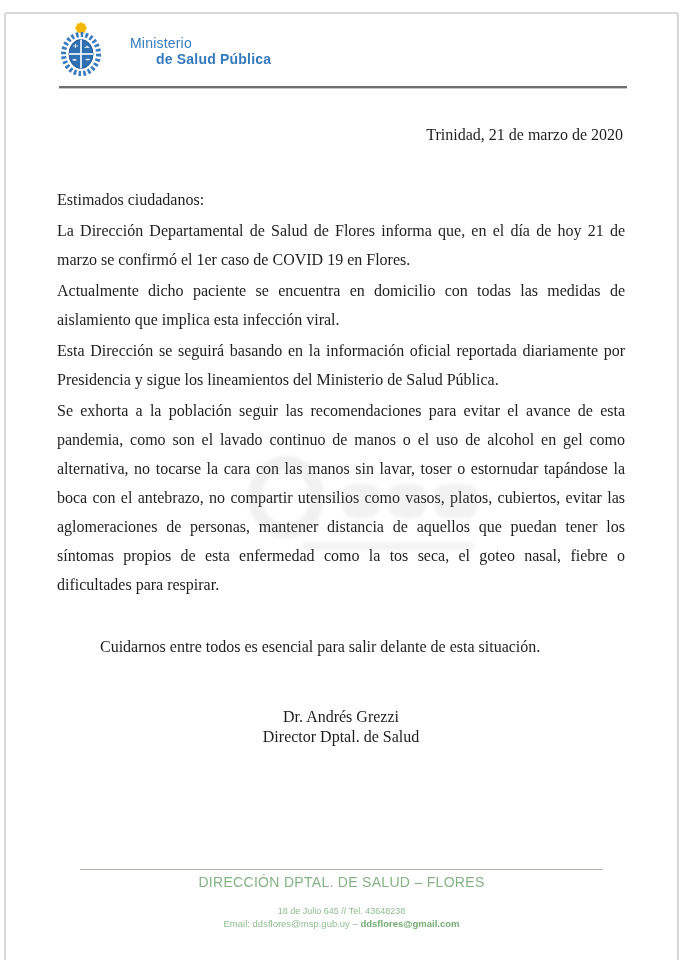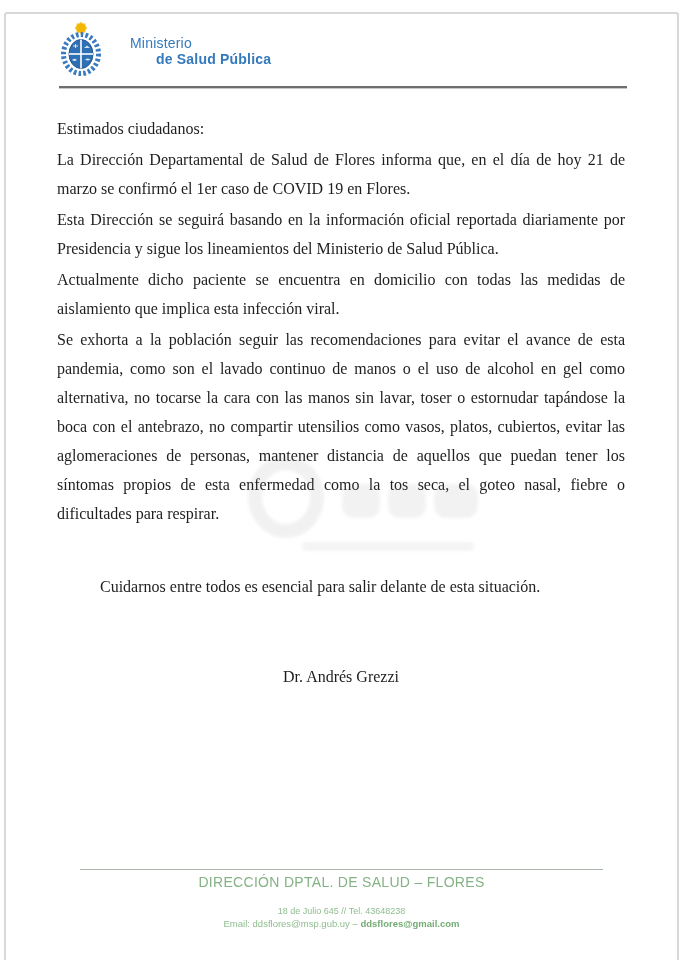--- a/index.html
+++ b/index.html
@@ -56,31 +56,31 @@
     font-size: 16px;
     line-height: 29px;
     color: #1e1e1e;
   }
 
   .date-line {
     margin-top: 30px;
     text-align: right;
     padding-right: 2px;
   }
-  .salutation { margin-top: 24px; }
+  .salutation { margin-top: 36px; }
   .body-par {
     margin-top: 2px;
     text-align: justify;
   }
   .closing {
-    margin-top: 44px;
+    margin-top: 33px;
     padding-left: 43px;
   }
   .signature {
-    margin-top: 66px;
+    margin-top: 46px;
     text-align: center;
     line-height: 20px;
   }
 
   
   .watermark {
     position: absolute;
     top: 438px; left: 238px;
     width: 260px; height: 130px;
     opacity: 0.10;
@@ -174,28 +174,30 @@
     </svg>
     <div class="ministry">
       <div>Ministerio</div>
       <div class="bold">de Salud Pública</div>
     </div>
   </div>
 
   <div class="header-rule"></div>
 
   <div class="content">
+    <p class="date-line">Trinidad, 21 de marzo de 2020</p>
     <p class="salutation">Estimados ciudadanos:</p>
     <p class="body-par">La Dirección Departamental de Salud de Flores informa que, en el día de hoy 21 de marzo se confirmó el 1er caso de COVID 19 en Flores.</p>
+    <p class="body-par">Actualmente dicho paciente se encuentra en domicilio con todas las medidas de aislamiento que implica esta infección viral.</p>
     <p class="body-par">Esta Dirección se seguirá basando en la información oficial reportada diariamente por Presidencia y sigue los lineamientos del Ministerio de Salud Pública.</p>
-    <p class="body-par">Actualmente dicho paciente se encuentra en domicilio con todas las medidas de aislamiento que implica esta infección viral.</p>
     <p class="body-par">Se exhorta a la población seguir las recomendaciones para evitar el avance de esta pandemia, como son el lavado continuo de manos o el uso de alcohol en gel como alternativa, no tocarse la cara con las manos sin lavar, toser o estornudar tapándose la boca con el antebrazo, no compartir utensilios como vasos, platos, cubiertos, evitar las aglomeraciones de personas, mantener distancia de aquellos que puedan tener los síntomas propios de esta enfermedad como la tos seca, el goteo nasal, fiebre o dificultades para respirar.</p>
     <p class="closing">Cuidarnos entre todos es esencial para salir delante de esta situación.</p>
     <div class="signature">
       <div>Dr. Andrés Grezzi</div>
+      <div>Director Dptal. de Salud</div>
     </div>
   </div>
 
   <div class="watermark">
     <div class="wm-ring"></div>
     <div class="wm-bar1"></div>
     <div class="wm-bar2"></div>
     <div class="wm-bar3"></div>
     <div class="wm-sub"></div>
   </div>

